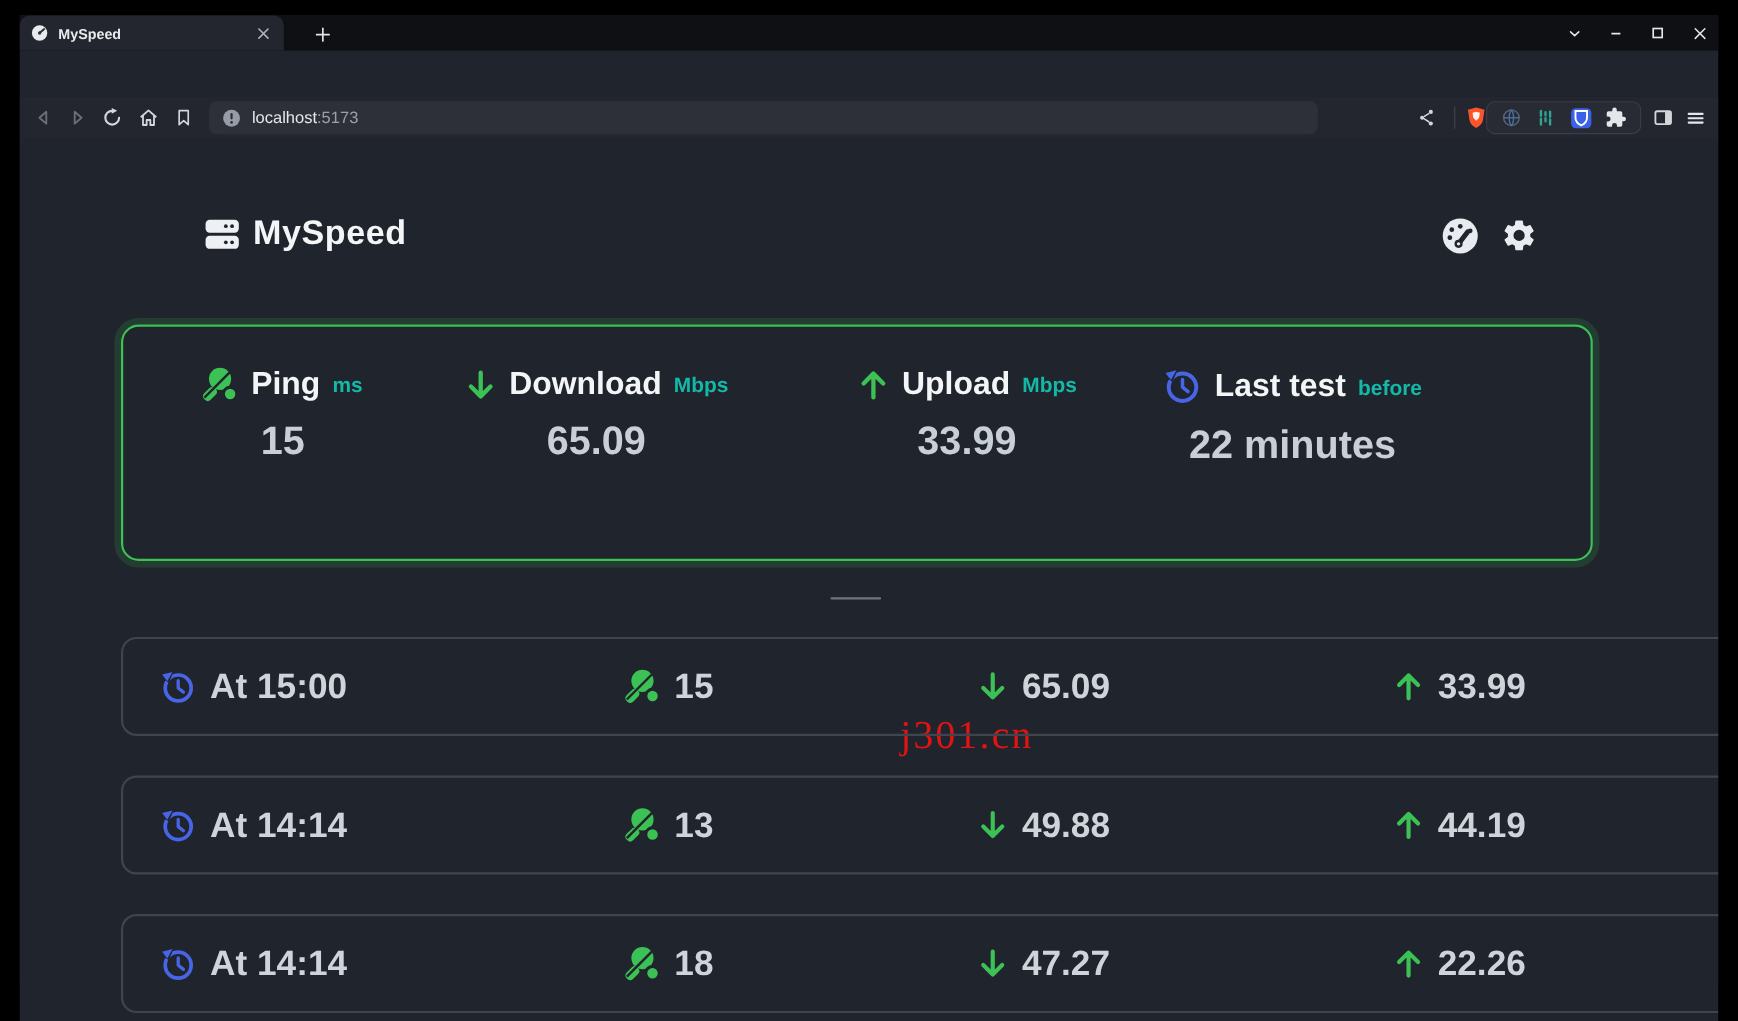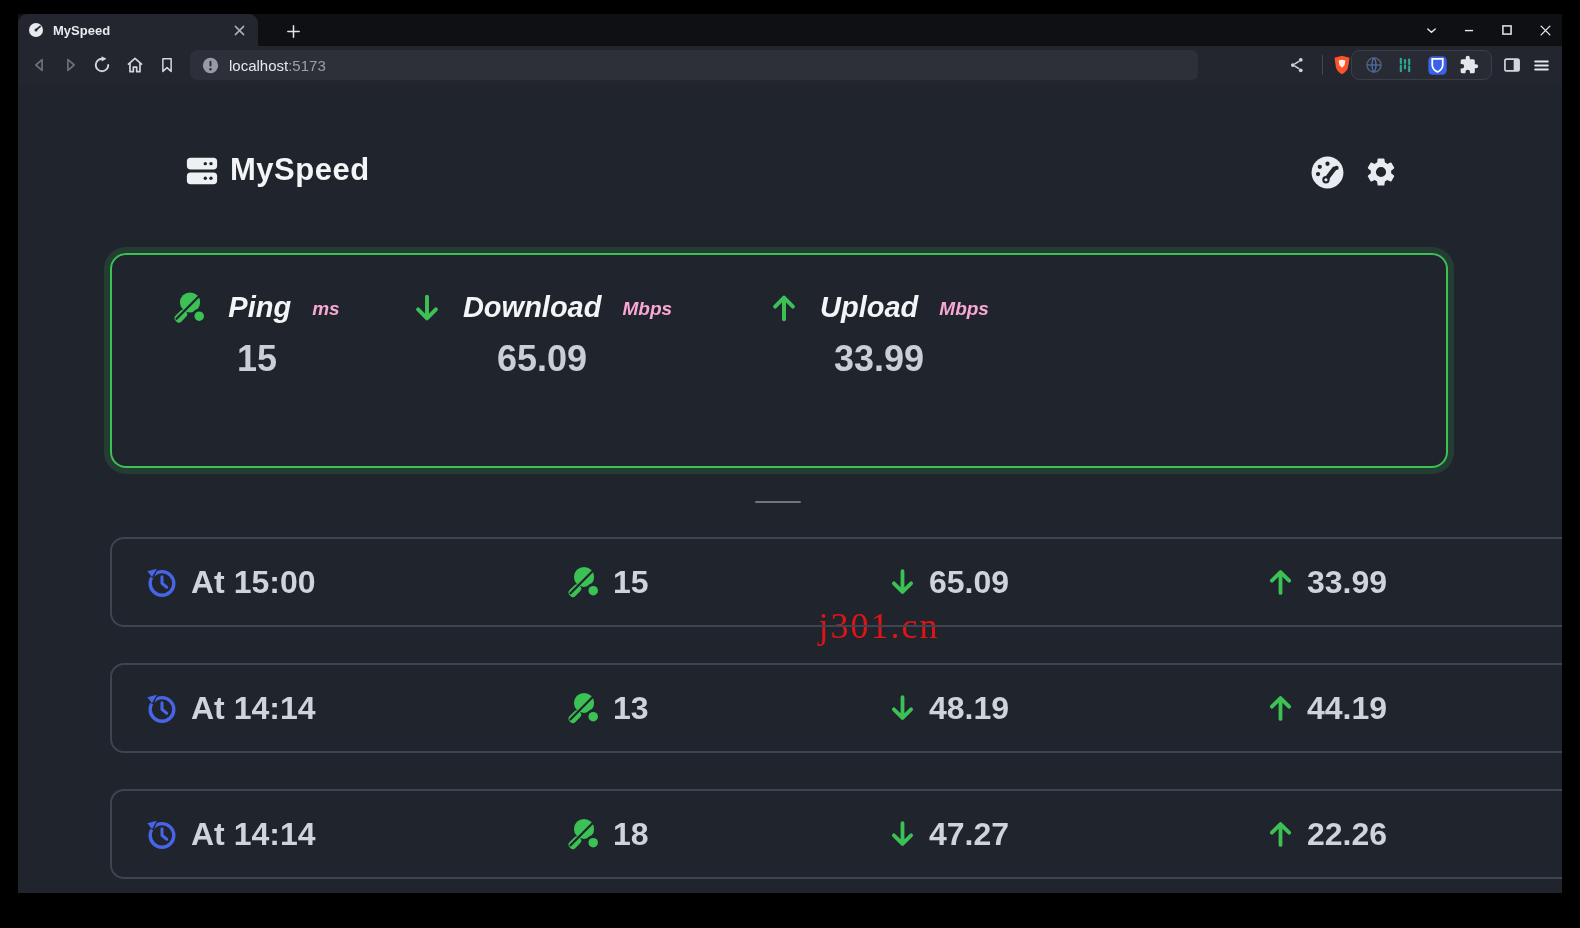--- a/index.html
+++ b/index.html
@@ -12,21 +12,21 @@
   .tabstrip { position:relative; height:32px; background:#0e1014; }
   .tab { position:absolute; left:0; top:0; width:240px; height:32px; background:#23262e;
          border-radius:9px 9px 0 0; display:flex; align-items:center; padding:0 10px; gap:9px; }
   .tab-title { font-size:13px; font-weight:700; color:#e9ebee; flex:1; white-space:nowrap; overflow:hidden; }
   .tab-close { width:18px; height:18px; display:flex; align-items:center; justify-content:center; }
   .newtab { position:absolute; left:262px; top:4px; width:26px; height:26px; display:flex; align-items:center; justify-content:center; }
   .win-btns { position:absolute; right:6px; top:0; height:32px; display:flex; align-items:center; gap:16px; }
   .win-btn { width:22px; height:22px; display:flex; align-items:center; justify-content:center; }
 
   
-  .toolbar { position:relative; height:38px; background:#23262e; }
+  .toolbar { position:relative; height:38px; background:#23262e;margin-top:42px; }
   .tb-icon { position:absolute; top:50%; transform:translateY(-50%); width:26px; height:26px;
              display:flex; align-items:center; justify-content:center; }
   .urlbar { position:absolute; left:172px; top:4px; width:1008px; height:30px; background:#2d3039;
             border-radius:7px; display:flex; align-items:center; padding:0 12px; gap:10px; }
   .url-text { font-size:15px; color:#e6e8ec; }
   .url-text .port { color:#9aa0a8; }
   .ext-group { position:absolute; left:1333px; top:4px; width:141px; height:30px; background:#282b33;
                border:1px solid #3a3e48; border-radius:8px; display:flex; align-items:center;
                justify-content:space-around; padding:0 6px; }
   .tb-sep { position:absolute; left:1304px; top:9px; width:1px; height:20px; background:#42464f; }
@@ -37,23 +37,23 @@
   .app-header-icon { position:absolute; left:167px; top:70px; }
   .app-title { position:absolute; left:212px; top:68px; font-size:31px; font-weight:800; color:#f3f5f7; letter-spacing:.5px; }
   .hdr-btn { position:absolute; top:68px; width:40px; height:40px; display:flex; align-items:center; justify-content:center; cursor:pointer; }
   .hdr-btn.theme { left:1289px; }
   .hdr-btn.settings { left:1343px; }
 
   .main-card { position:absolute; left:92px; top:169px; width:1338px; height:215px;
                border:2px solid #3cc155; border-radius:16px;
                box-shadow:0 0 0 6px rgba(60,193,85,.16); }
   .stat-col { position:absolute; top:36px; text-align:center; }
-  .stat-head { display:flex; align-items:center; justify-content:center; gap:21px;font-style:italic; }
+  .stat-head { display:flex; align-items:center; justify-content:center; gap:11px; }
   .stat-label { font-size:29px; font-weight:800; color:#f3f5f7; }
-  .stat-unit { font-size:19px; font-weight:700; color:#f9a8d4; align-self:flex-end; padding-bottom:4px; }
+  .stat-unit { font-size:19px; font-weight:700; color:#14b8a6; align-self:flex-end; padding-bottom:4px; }
   .stat-value { margin-top:14px; font-size:36px; font-weight:800; color:#c9cfd6; }
 
   .watermark { position:absolute; left:655px; top:350px; width:224px; text-align:center;
                font-family:"Liberation Serif", serif; font-size:36px; color:#e01414; letter-spacing:2px; }
 
   .divider { position:absolute; left:737px; top:417px; width:46px; height:2px; background:#70757e; border-radius:1px; }
 
   .hist-row { position:absolute; left:92px; width:1576px; height:90px;
               border:2px solid #3f444e; border-radius:14px; }
   .hist-row.r0 { top:453px; } .hist-row.r1 { top:579px; } .hist-row.r2 { top:705px; }
@@ -280,20 +280,35 @@
             <svg width="30" height="30" viewBox="0 0 32 32" fill="none" stroke="#3cc155" stroke-width="4.2" stroke-linecap="round" stroke-linejoin="round">
               <path d="M16 28 V5 M6.5 14.5 L16 5 L25.5 14.5"></path>
             </svg>
           </span>
           <span class="stat-label">Upload</span>
           <span class="stat-unit">Mbps</span>
         </div>
         <div class="stat-value">33.99</div>
       </div>
 
+      <div class="stat-col" style="left:890px; width:346px;">
+        <div class="stat-head">
+          <span>
+            <svg width="36" height="36" viewBox="0 0 36 36" fill="none" stroke="#4765e6">
+              <circle cx="18" cy="19" r="12.5" stroke-width="3.6"></circle>
+              <path d="M1 9 L15 0 L9 14 Z" fill="#20242d" stroke="none"></path>
+              <path d="M2.5 6 L12.5 3.5 L7.5 12.5 Z" fill="#4765e6" stroke="none"></path>
+              <path d="M18 12 V19 L23 23" stroke-width="3.2" stroke-linecap="round" stroke-linejoin="round"></path>
+            </svg>
+          </span>
+          <span class="stat-label">Last test</span>
+          <span class="stat-unit">before</span>
+        </div>
+        <div class="stat-value">22 minutes</div>
+      </div>
 
       <div class="watermark">j301.cn</div>
     </div>
 
     <div class="divider"></div>
 
     <div class="hist-row r0">
       <span class="rg time">
         <span>
           <svg width="34" height="34" viewBox="0 0 36 36" fill="none" stroke="#4765e6">
@@ -362,21 +377,21 @@
           </svg>
         </span>
         <span class="row-text">13</span>
       </span>
       <span class="rg down">
         <span>
           <svg width="29" height="29" viewBox="0 0 32 32" fill="none" stroke="#3cc155" stroke-width="4.2" stroke-linecap="round" stroke-linejoin="round">
               <path d="M16 4 V27 M6.5 17.5 L16 27 L25.5 17.5"></path>
             </svg>
         </span>
-        <span class="row-text">48.19</span>
+        <span class="row-text">49.88</span>
       </span>
       <span class="rg up">
         <span>
           <svg width="29" height="29" viewBox="0 0 32 32" fill="none" stroke="#3cc155" stroke-width="4.2" stroke-linecap="round" stroke-linejoin="round">
               <path d="M16 28 V5 M6.5 14.5 L16 5 L25.5 14.5"></path>
             </svg>
         </span>
         <span class="row-text">44.19</span>
       </span>
     </div>

